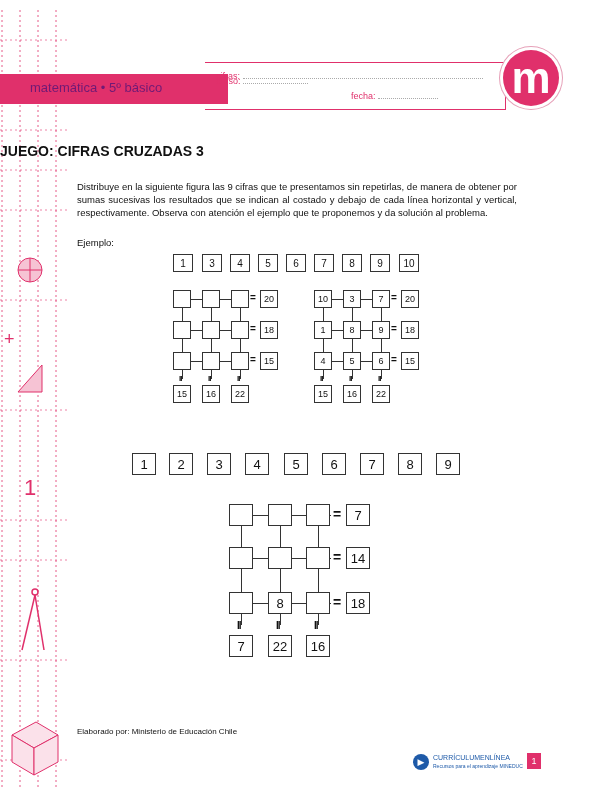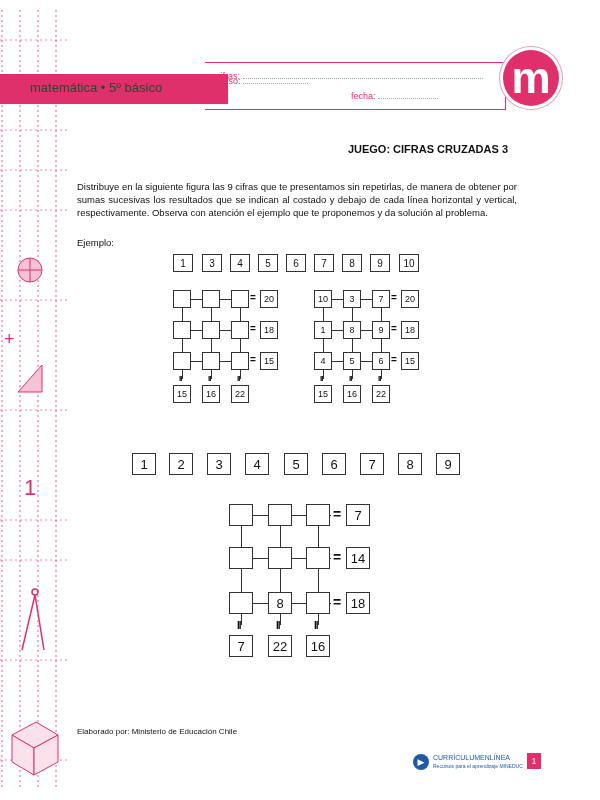--- a/index.html
+++ b/index.html
@@ -11,38 +11,38 @@
   .margin {
     position:absolute; left:0; top:0; width:70px; height:800px;
   }
   .margin svg { position:absolute; left:0; top:0; }
   
   .band {
     position:absolute; left:0; top:74px; width:228px; height:30px;
     background:#e0306b; border-radius:0 0 0 0;
   }
   .band-label {
-    position:absolute; left:30px; top:80px; color:#14532d; font-size:13px;
+    position:absolute; left:30px; top:80px; color:#701a75; font-size:13px;
   }
   .form-box {
     position:absolute; left:205px; top:62px; width:300px; height:46px;
     border:1px solid #e0306b; border-left:none; border-radius:0 0 0 0;
   }
   .form-line { position:absolute; font-size:9px; color:#e0306b; }
   .form-line .dots { border-bottom:1px dotted #aaa; display:inline-block; }
   .logo {
     position:absolute; left:503px; top:50px; width:56px; height:56px;
     border-radius:50%; background:#e0306b;
     display:flex; align-items:center; justify-content:center;
     color:#fff; font-weight:bold; font-size:44px; line-height:1;
     box-shadow:0 0 0 3px #fff, 0 0 0 4px #e6a0b8;
   }
   .title {
-    position:absolute; left:0; width:508px; top:143px; text-align:right;
-    font-weight:bold; font-size:11px;
+    position:absolute; left:0; width:600px; top:143px; text-align:left;
+    font-weight:bold; font-size:14px;
   }
   .instr {
     position:absolute; left:77px; top:180px; width:440px;
     font-size:9.5px; line-height:13px; text-align:justify;
   }
   .ejemplo { position:absolute; left:77px; top:237px; font-size:9.5px; }
   .box {
     position:absolute; border:1px solid #333; background:#fff;
     display:flex; align-items:center; justify-content:center;
     box-sizing:border-box;

